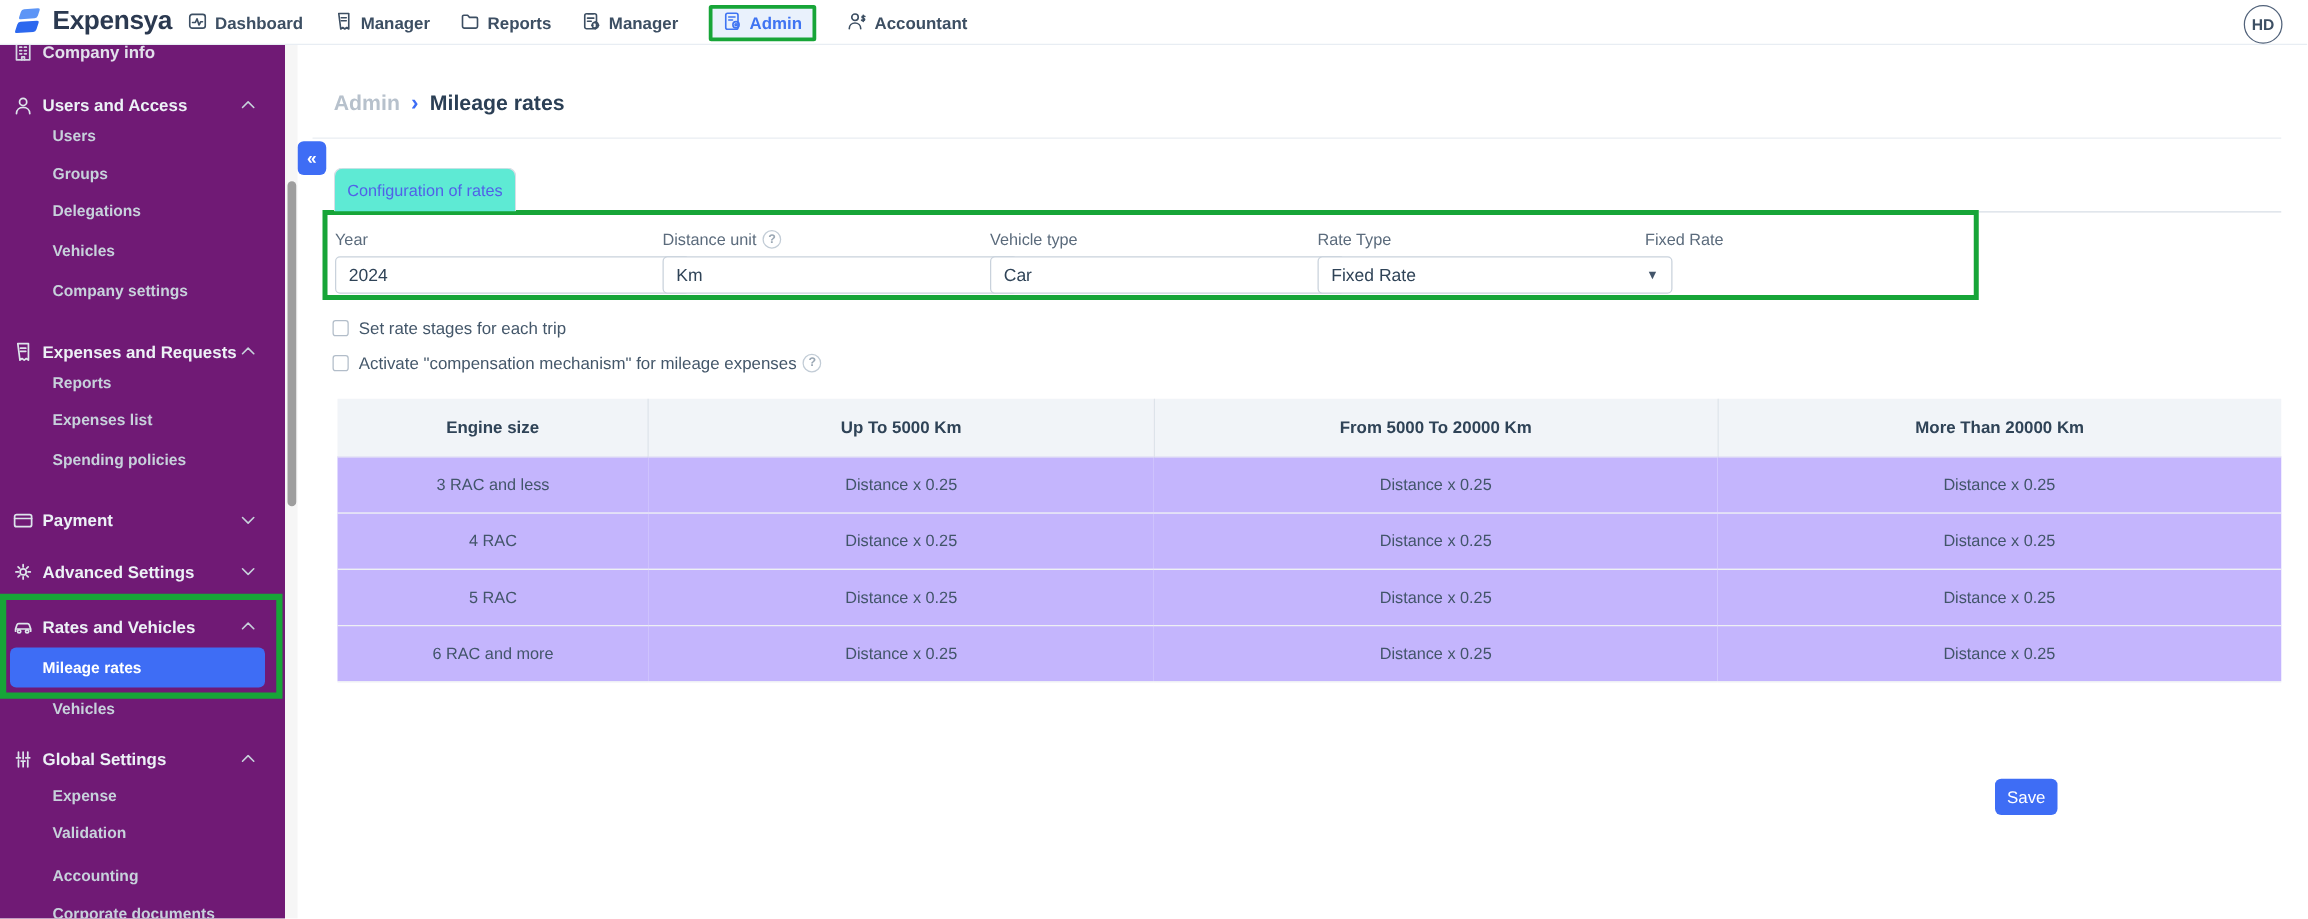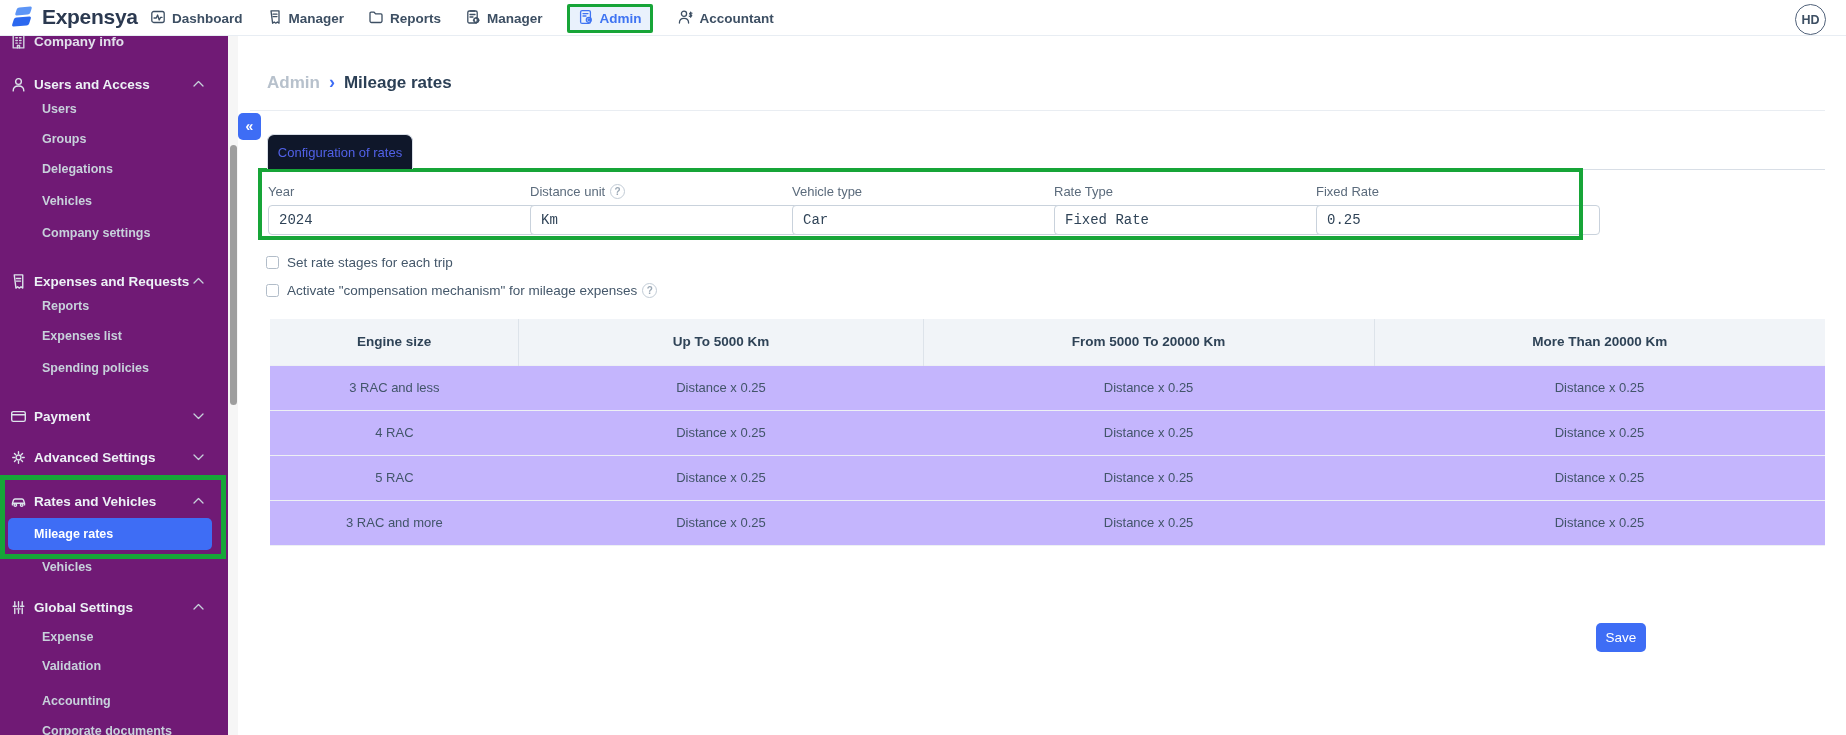--- a/index.html
+++ b/index.html
@@ -41,27 +41,27 @@
   .anno-form { left:258px; top:168px; width:1325px; height:72px; z-index:8; }
 
   
   .content { position:absolute; left:238px; top:36px; width:1608px; height:699px; background:#fff; }
   .crumbs { position:absolute; left:29px; top:36px; display:flex; align-items:center; gap:9px; font-size:17px; }
   .crumb-parent { color:#b7c1cc; font-weight:bold; cursor:pointer; }
   .crumb-sep { color:#3e6df5; font-weight:bold; font-size:18px; }
   .crumb-current { color:#2b3f55; font-weight:bold; }
   .card-topline { position:absolute; left:12px; top:74px; width:1575px; height:1px; background:#e9edf2; }
   .collapse-btn { position:absolute; left:0; top:77px; width:23px; height:27px; background:#3e6df5; border:none; border-radius:5px; color:#fff; font-size:14px; font-weight:bold; cursor:pointer; line-height:25px; z-index:9; }
-  .tab { position:absolute; left:29px; top:98px; width:146px; height:35px; background:#0f172a; border:1px solid #d8dee6; border-bottom:none; border-radius:7px 7px 0 0; display:flex; align-items:center; justify-content:center; font-size:13px; color:#5161e8; cursor:pointer; z-index:9; }
+  .tab { position:absolute; left:29px; top:98px; width:146px; height:35px; background:#5eead4; border:1px solid #d8dee6; border-bottom:none; border-radius:7px 7px 0 0; display:flex; align-items:center; justify-content:center; font-size:13px; color:#5161e8; cursor:pointer; z-index:9; }
   .tabline-right { position:absolute; left:1345px; top:133px; width:242px; height:1px; background:#d8dee6; }
 
   
   .field { position:absolute; top:148px; width:240px; }
   .field .flabel { display:flex; align-items:center; gap:5px; font-size:13px; color:#5b6b7c; margin-bottom:6px; }
-  .fbox { width:284px; height:30px; border:1px solid #c9d2dc; border-radius:4px; background:#fff; display:flex; align-items:center; padding:0 10px; font-size:14px; color:#2f4357; cursor:pointer;font-family:Liberation Mono, monospace; }
+  .fbox { width:284px; height:30px; border:1px solid #c9d2dc; border-radius:4px; background:#fff; display:flex; align-items:center; padding:0 10px; font-size:14px; color:#2f4357; cursor:pointer; }
   .fbox .caret { margin-left:auto; font-size:10px; color:#43556a; }
   .help { display:inline-flex; width:15px; height:15px; border:1.5px solid #c2ccd6; border-radius:50%; align-items:center; justify-content:center; font-size:10px; color:#9aa7b4; font-weight:bold; flex:0 0 auto; }
 
   .chk-row { position:absolute; display:flex; align-items:center; gap:8px; font-size:13.5px; color:#44576a; cursor:pointer; }
   .chk { width:13px; height:13px; border:1.5px solid #b2bdc9; border-radius:2.5px; background:#fff; flex:0 0 auto; }
 
   
   .rates-table { position:absolute; left:32px; top:283px; width:1555px; border-collapse:collapse; table-layout:fixed; }
   .rates-table th { background:#f1f4f8; height:46px; font-size:13.5px; font-weight:bold; color:#2f4357; text-align:center; }
   .rates-table th + th { border-left:1px solid #dde3ea; }
@@ -314,23 +314,20 @@
         </div>
       <div class="fbox">
         <span>Fixed Rate</span>
         <span class="caret">▼</span>
       </div>
     </div>
     <div class="field" style="left:1078px;">
       <div class="flabel">
           <span>Fixed Rate</span>
         </div>
-      <div class="fbox">
-        <span>0.25</span>
-      </div>
     </div>
 
     <div class="chk-row" style="left:28px; top:219px;">
       <span class="chk"></span>
       <span>Set rate stages for each trip</span>
     </div>
     <div class="chk-row" style="left:28px; top:247px;">
       <span class="chk"></span>
       <span>Activate "compensation mechanism" for mileage expenses</span>
       <span class="help" style="margin-left:-3px;">?</span>
@@ -364,21 +361,21 @@
           <td>Distance x 0.25</td>
           <td>Distance x 0.25</td>
         </tr>
         <tr>
           <td>5 RAC</td>
           <td>Distance x 0.25</td>
           <td>Distance x 0.25</td>
           <td>Distance x 0.25</td>
         </tr>
         <tr>
-          <td>3 RAC and more</td>
+          <td>6 RAC and more</td>
           <td>Distance x 0.25</td>
           <td>Distance x 0.25</td>
           <td>Distance x 0.25</td>
         </tr>
       </tbody>
     </table>
 
     <button class="save-btn">Save</button>
   </main>
 

